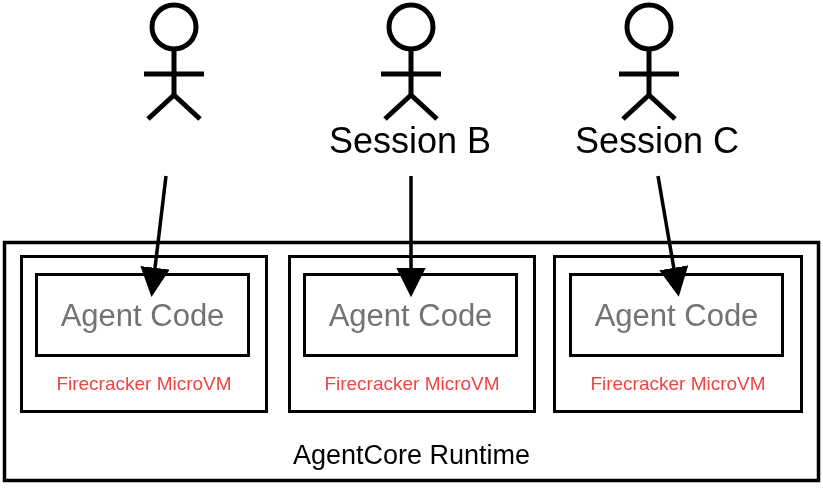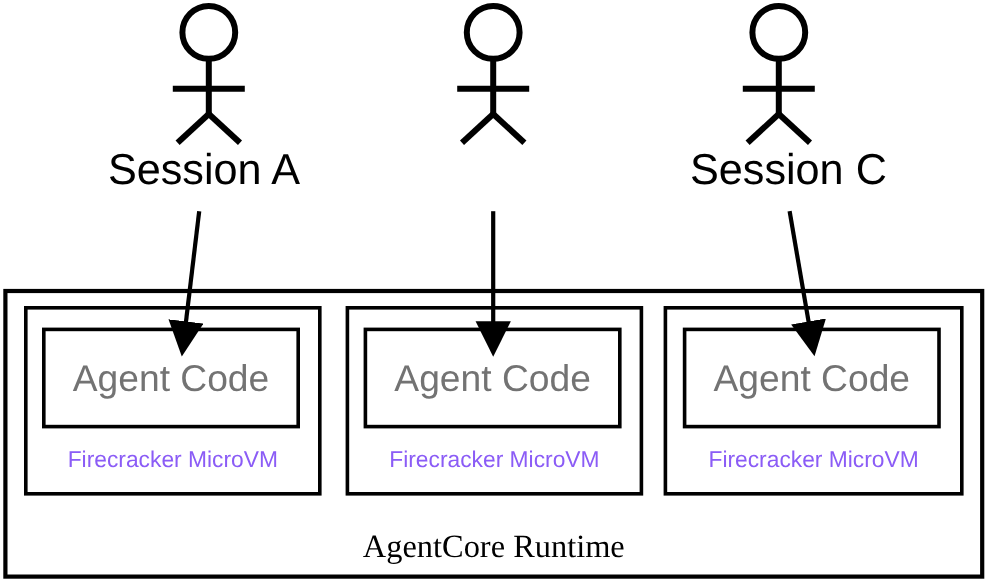--- a/index.html
+++ b/index.html
@@ -39,28 +39,28 @@
     font-size: 31px;
     color: #737373;
     text-align: center;
     white-space: nowrap;
     line-height: 1;
   }
   .microvm-label {
     position: absolute;
     font-family: "Liberation Sans", sans-serif;
     font-size: 19px;
-    color: #8b5cf6;
+    color: #ef4444;
     text-align: center;
     white-space: nowrap;
     line-height: 1;
   }
   .runtime-label {
     position: absolute;
-    font-family: Liberation Serif, serif;
+    font-family: Liberation Sans, sans-serif;
     font-size: 27px;
     color: #000000;
     text-align: center;
     white-space: nowrap;
     line-height: 1;
   }
 </style>
 </head>
 <body>
 
@@ -106,21 +106,21 @@
     <rect x="304.5" y="274.5" width="212" height="81" fill="#ffffff" stroke="#000000" stroke-width="3"></rect>
 
     <rect x="554.5" y="256.5" width="247" height="155" fill="#ffffff" stroke="#000000" stroke-width="3"></rect>
     <rect x="570.5" y="274.5" width="212" height="81" fill="#ffffff" stroke="#000000" stroke-width="3"></rect>
 
     <line x1="166" y1="176" x2="154.5" y2="272" stroke="#000000" stroke-width="3.5" marker-end="url(#arrowhead)"></line>
     <line x1="411" y1="176" x2="411" y2="272" stroke="#000000" stroke-width="3.5" marker-end="url(#arrowhead)"></line>
     <line x1="658" y1="176" x2="674.5" y2="272" stroke="#000000" stroke-width="3.5" marker-end="url(#arrowhead)"></line>
   </svg>
 
-  <div class="actor-label" style="left:0; top:123px; width:340px;">Session A</div>
+  <div class="actor-label" style="left:240px; top:123px; width:340px;">Session B</div>
   <div class="actor-label" style="left:487px; top:123px; width:340px;">Session C</div>
 
   <div class="agent-code-label" style="left:36px; top:300px; width:213px;">Agent Code</div>
   <div class="agent-code-label" style="left:304px; top:300px; width:213px;">Agent Code</div>
   <div class="agent-code-label" style="left:570px; top:300px; width:213px;">Agent Code</div>
 
   <div class="microvm-label" style="left:21px; top:374px; width:246px;">Firecracker MicroVM</div>
   <div class="microvm-label" style="left:289px; top:374px; width:246px;">Firecracker MicroVM</div>
   <div class="microvm-label" style="left:555px; top:374px; width:246px;">Firecracker MicroVM</div>
 

